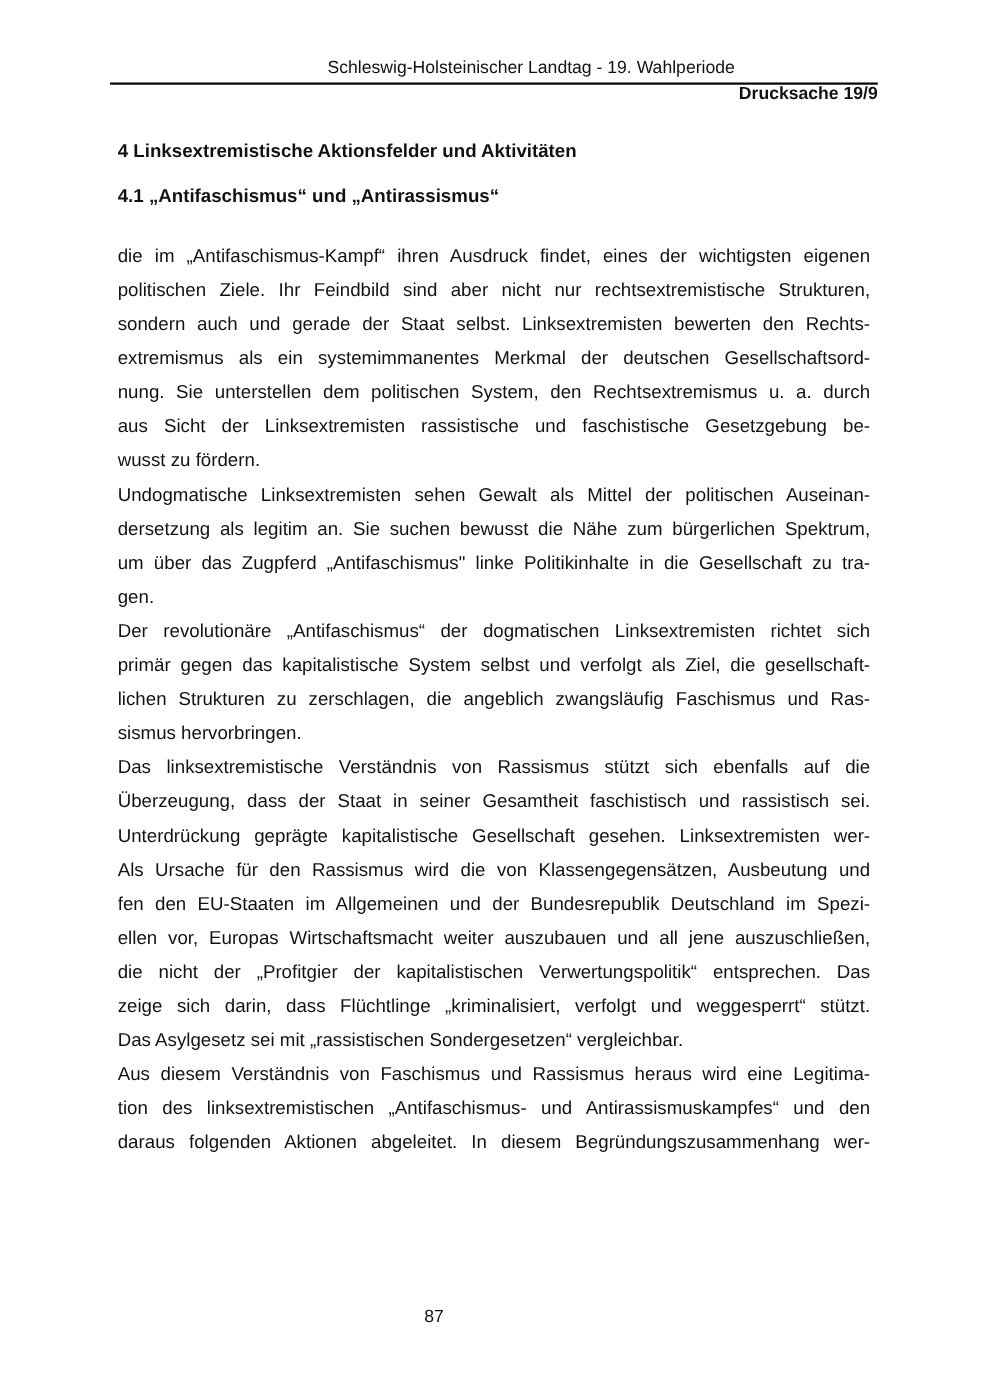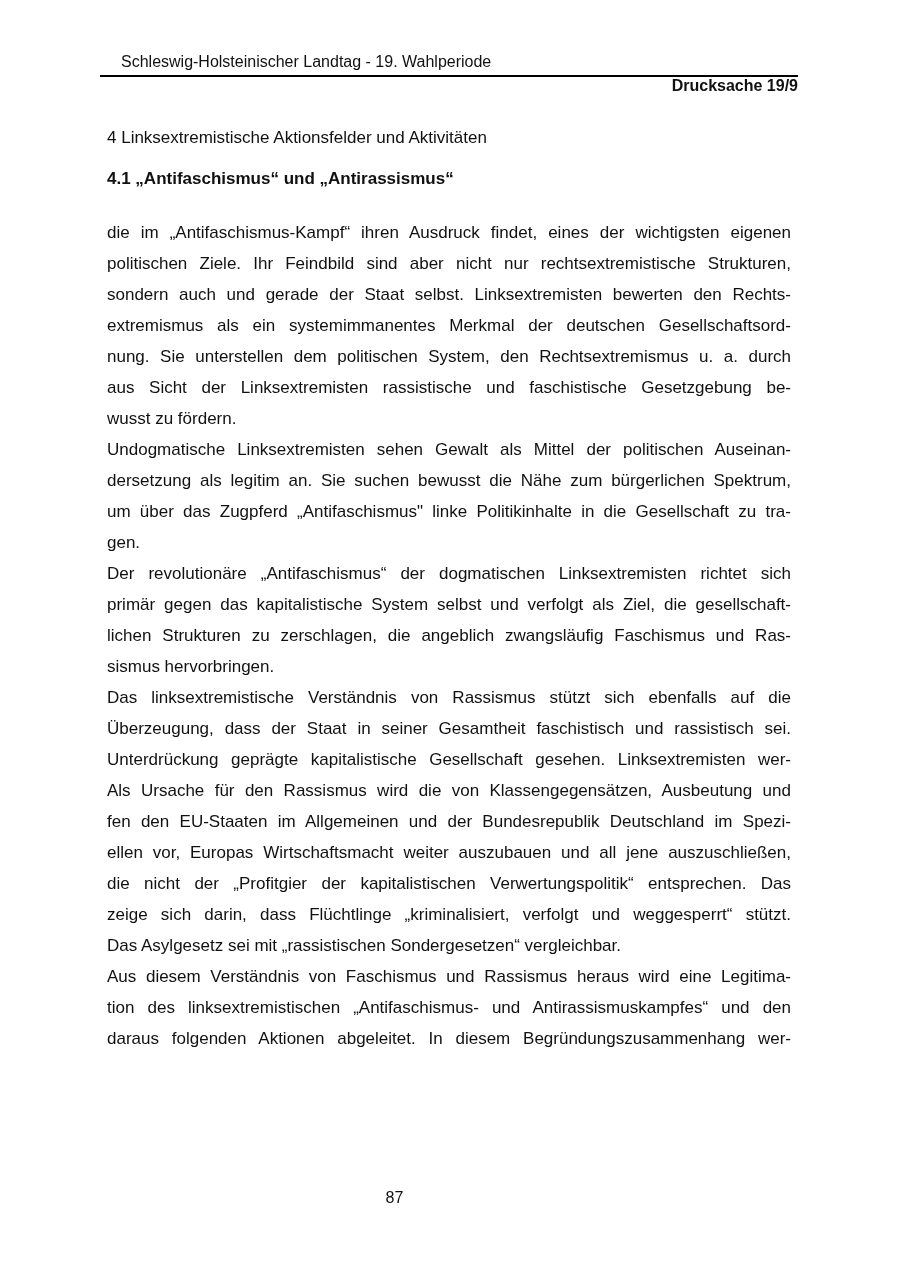--- a/index.html
+++ b/index.html
@@ -20,24 +20,24 @@
   .page-header {
     position: absolute;
     top: 53px;
     left: 100px;
     width: 698px;
     height: 22px;
     font-size: 16px;
   }
   .header-center {
     position: absolute;
-    left: 21px;
+    left: 8px;
     top: 0;
     width: 560px;
-    text-align: left;
+    text-align: right;
     white-space: nowrap;
   }
   .header-right {
     position: absolute;
     right: 0;
     top: 0;
     font-weight: bold;
     white-space: nowrap;
     margin-top: 24px;
   }
@@ -49,21 +49,21 @@
     border-top: 2px solid #000000;
     height: 0;
   }
   
   .section-heading {
     position: absolute;
     top: 128px;
     left: 107px;
     width: 684px;
     font-size: 17px;
-    font-weight: normal;
+    font-weight: bold;
   }
   .subsection-heading {
     position: absolute;
     top: 169px;
     left: 107px;
     width: 684px;
     font-size: 17px;
     font-weight: bold;
   }
   

